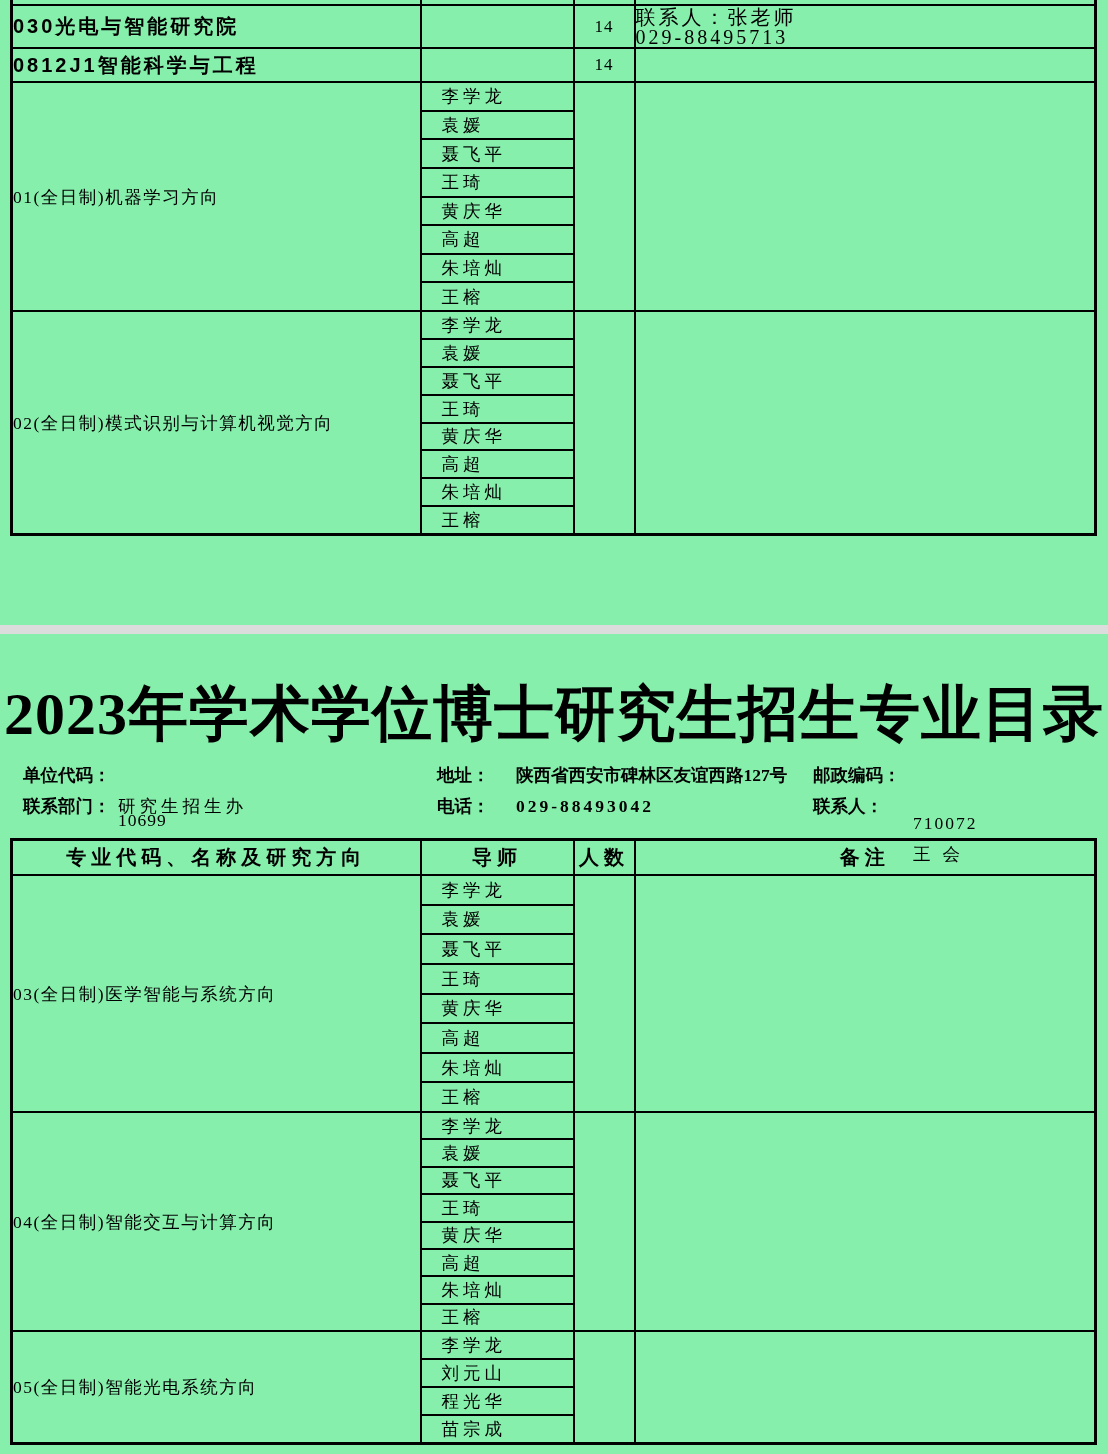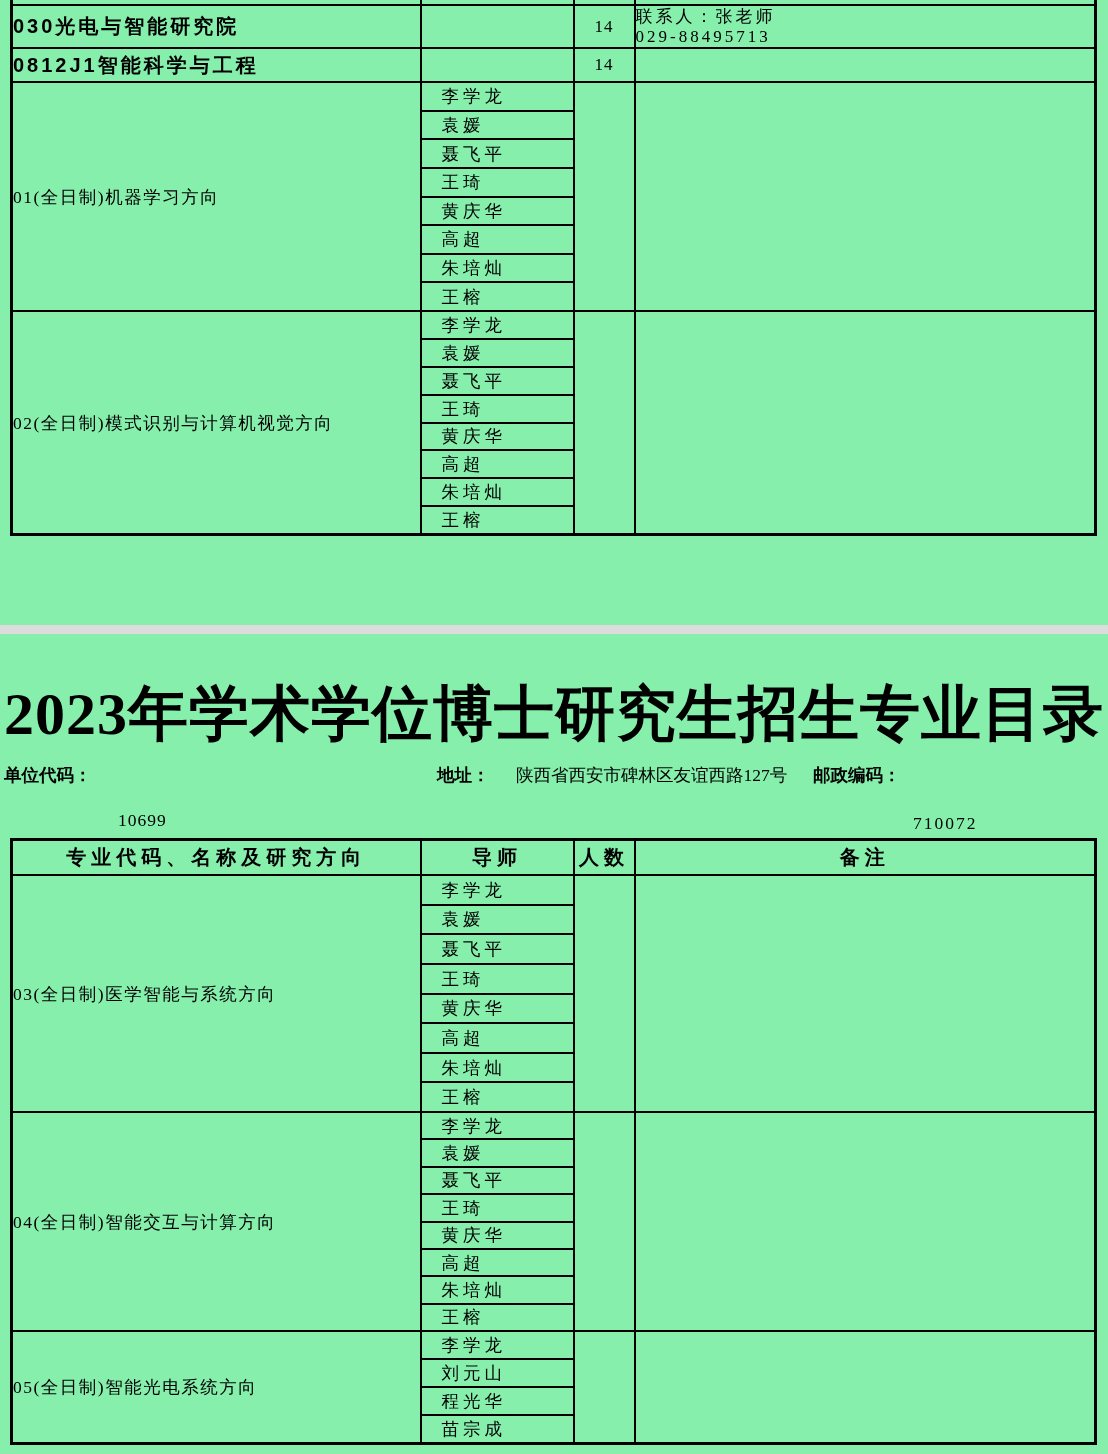--- a/index.html
+++ b/index.html
@@ -18,42 +18,42 @@
   #t1 tr.partial td{border-top:0;height:4px;}
   tr.rh41>td{height:41px;}
   tr.rh32>td{height:32px;}
   #t2 th{height:33px;font-family:"Liberation Sans","DejaVu Sans",sans-serif;font-weight:bold;
          font-size:20px;letter-spacing:5px;text-align:center;}
   .cell-name{font-family:"Liberation Sans","DejaVu Sans",sans-serif;font-weight:bold;
              font-size:20px;letter-spacing:3px;padding-left:2px;text-align:left;}
   .cell-count{text-align:center;font-size:17px;letter-spacing:1px;margin-top:12px;}
   .cell-count.top{vertical-align:top;padding-top:6px;}
   .cell-remark{vertical-align:top;text-align:left;padding:5px 4px 0 9px;
-               font-size:17px;letter-spacing:3px;line-height:20px;}
+               font-size:20px;letter-spacing:3px;line-height:20px;}
   .cell-remark .num{letter-spacing:3px;}
   .cell-dir{text-align:left;padding-left:15px;font-size:17.5px;letter-spacing:1.5px;}
   .cell-sup{vertical-align:top;padding:0;}
   .sup-stack{display:flex;flex-direction:column;}
   .sup-stack.sh227{height:227px;} .sup-stack.sh221{height:221px;}
   .sup-stack.sh235{height:235px;} .sup-stack.sh217{height:217px;} .sup-stack.sh110{height:110px;}
   .sup-row{flex:1 1 0;border-bottom:2px solid #000;display:flex;align-items:center;
            padding-left:20px;font-size:17.5px;letter-spacing:4px;}
   .sup-row:last-child{border-bottom:none;}
   
   .page-sep{position:absolute;left:0;top:625px;width:1108px;height:9px;background:#dcdcdc;}
   
   .doc-title{position:absolute;left:0;top:684px;width:100%;height:60px;line-height:60px;
              text-align:center;font-weight:900;font-size:60px;letter-spacing:1px;
              font-family:"Liberation Serif","DejaVu Serif",serif;}
   
   .info-row{position:absolute;left:0;width:100%;height:24px;font-size:17.5px;line-height:22px;}
   .ir1{top:764px;} .ir2{top:795px;}
   .info-row span{position:absolute;top:0;white-space:nowrap;}
   .lab{font-family:"Liberation Sans","DejaVu Sans",sans-serif;font-weight:bold;font-size:17.5px;}
-  .p-l1{left:4px;} .p-v1{left:118px;} .p-l2{left:437px;} .p-v2{left:516px;}
+  .p-l1{left:23px;} .p-v1{left:118px;} .p-l2{left:437px;} .p-v2{left:516px;font-weight:bold;}
   .p-l3{left:806px;padding-left:7px;} .p-v3{left:913px;margin-top:48px;}
   .sp1{letter-spacing:1px;margin-top:45px;} .sp3{letter-spacing:3px;} .sp4{letter-spacing:4px;}
   .sp2{letter-spacing:2px;} .sp12{letter-spacing:12px;}
 </style>
 </head>
 <body>
 
 <div id="doc">
 
   <table id="t1">
@@ -128,20 +128,28 @@
 
   <div class="doc-title">2023年学术学位博士研究生招生专业目录</div>
 
   <div class="info-row ir1">
     <span class="lab p-l1">单位代码：</span>
     <span class="p-v1 sp1">10699</span>
     <span class="lab p-l2">地址：</span>
     <span class="p-v2">陕西省西安市碑林区友谊西路127号</span>
     <span class="lab p-l3">邮政编码：</span>
     <span class="p-v3 sp2">710072</span>
+  </div>
+  <div class="info-row ir2">
+    <span class="lab p-l1">联系部门：</span>
+    <span class="p-v1 sp4">研究生招生办</span>
+    <span class="lab p-l2">电话：</span>
+    <span class="p-v2 sp3">029-88493042</span>
+    <span class="lab p-l3">联系人：</span>
+    <span class="p-v3 sp12">王会</span>
   </div>
 
   <table id="t2">
     <colgroup>
         <col style="width:409px">
         <col style="width:153px">
         <col style="width:61px">
         <col>
       </colgroup>
     <tbody>

